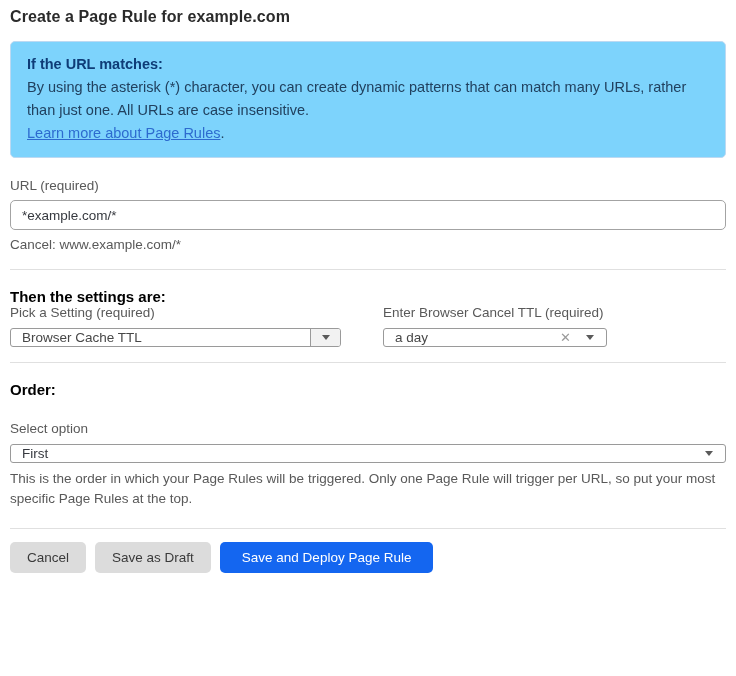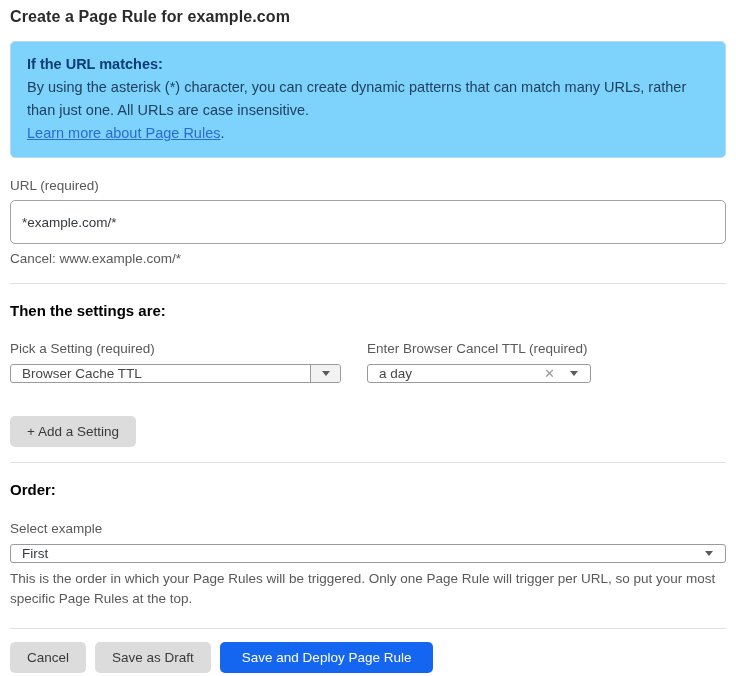--- a/index.html
+++ b/index.html
@@ -42,21 +42,21 @@
   .field-label {
     font-size: 13.5px;
     color: #595959;
   }
 
   .url-label { margin-top: 20px; }
 
   .text-input {
     margin-top: 7px;
     width: 100%;
-    height: 44px;
+    height: 30px;
     border: 1px solid #a3a3a3;
     border-radius: 5px;
     padding: 0 11px;
     font-family: "Liberation Sans", "DejaVu Sans", sans-serif;
     font-size: 13.5px;
     color: #36393f;
     background: #fff;
     outline: none;
   }
 
@@ -74,23 +74,23 @@
   }
 
   .section-heading {
     margin-top: 18px;
     font-size: 15px;
     font-weight: bold;
     color: #000000;
   }
 
   .settings-row {
-    margin-top: 22px;
     display: flex;
     align-items: flex-start;
+    gap: 16px;
   }
   .field-group-setting { width: 331px; margin-right: 26px; }
   .field-group-ttl { width: 224px; }
 
   .select {
     margin-top: 8px;
     height: 19px;
     border: 1px solid #9a9a9a;
     border-radius: 3px;
     background: #fff;
@@ -211,27 +211,26 @@
     <div class="field-group-ttl">
       <div class="field-label">Enter Browser Cancel TTL (required)</div>
       <div class="select">
         <div class="select-value">a day</div>
         <span class="clear-x">✕</span>
         <span class="caret-down ttl-caret"></span>
       </div>
     </div>
   </div>
 
-  <button class="btn btn-gray add-setting-btn">+ Add a Setting</button>
 
   <hr class="divider divider-2">
 
   <div class="section-heading">Order:</div>
 
-  <div class="field-label order-label">Select example</div>
+  <div class="field-label order-label">Select option</div>
   <div class="select order-select">
     <div class="select-value">First</div>
     <span class="caret-down order-caret"></span>
   </div>
 
   <div class="order-help">This is the order in which your Page Rules will be triggered. Only one Page Rule will trigger per URL, so put your most specific Page Rules at the top.</div>
 
   <hr class="divider divider-3">
 
   <div class="footer">

